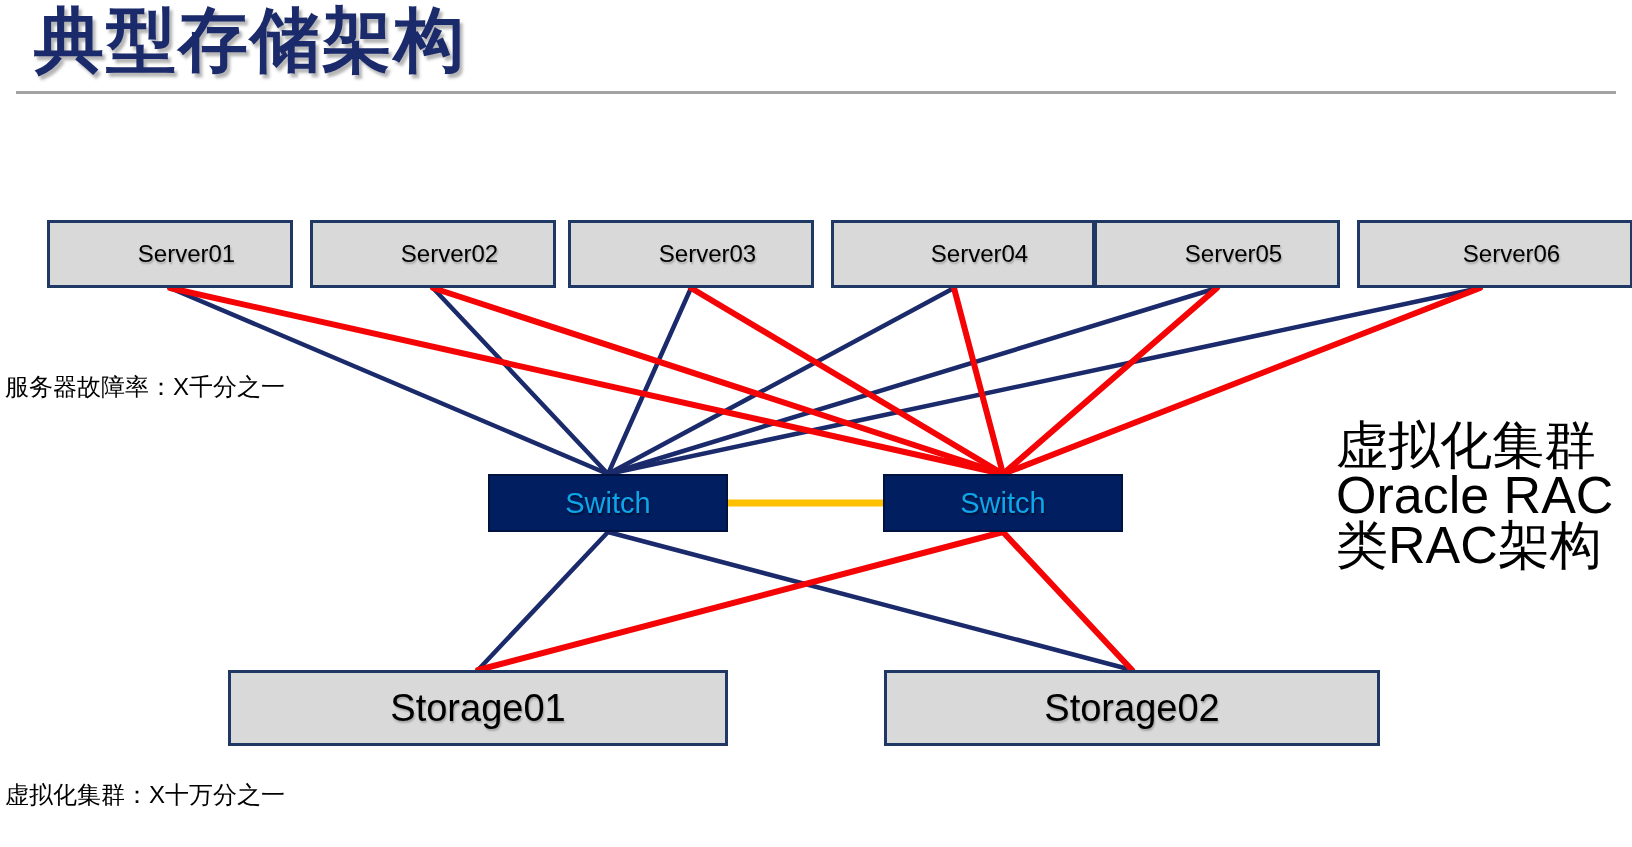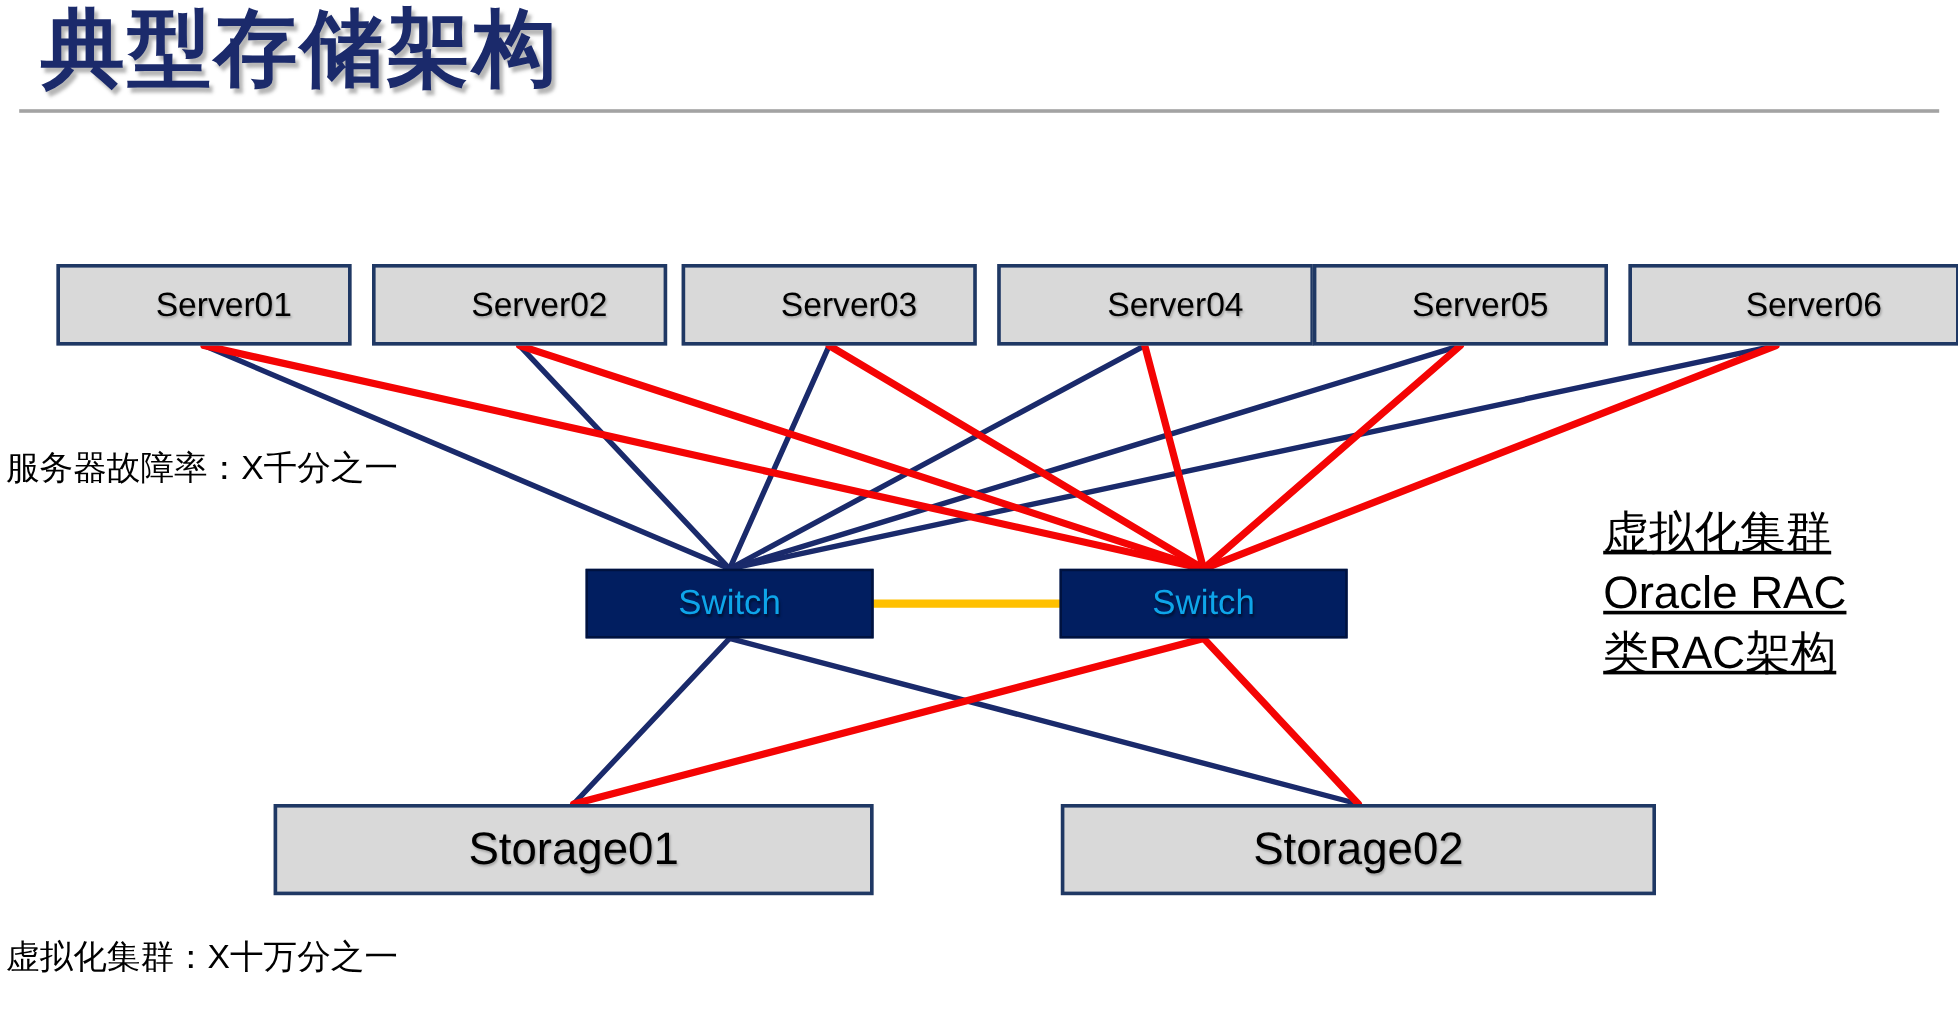--- a/index.html
+++ b/index.html
@@ -27,38 +27,38 @@
     display:flex;align-items:center;justify-content:center;
     box-sizing:border-box;
     white-space:nowrap;
   }
   .gray-node{
     background:#D9D9D9;
     border:3px solid #1F3864;
     color:#000000;
     text-shadow:1px 2px 2px rgba(0,0,0,0.25);
   }
-  .server{font-size:28px;padding-left:33px;}
+  .server{font-size:24px;padding-left:33px;}
   .storage{font-size:38px;}
   .switch{
     background:#011E60;
     border:2px solid #00123F;
     color:#0ea5e9;
     font-size:29px;
     text-shadow:1px 2px 2px rgba(0,0,0,0.45);
   }
   .note{
     position:absolute;z-index:3;
-    color:#000000;font-size:28px;white-space:nowrap;
+    color:#000000;font-size:24px;white-space:nowrap;
   }
   .note-server{left:5px;top:371px;}
   .note-storage{left:5px;top:779px;}
   .note-arch{
     left:1336px;top:420px;
-    font-size:38px;line-height:50px;text-decoration:underline;
+    font-size:52px;line-height:50px;
   }
 </style>
 </head>
 <body>
 
 <div id="stage">
 
   <svg id="wires" width="1632" height="847">
       <line x1="170" y1="288" x2="608" y2="474" stroke="#1A2A6B" stroke-width="4.5" stroke-linecap="round"></line>
       <line x1="433" y1="288" x2="608" y2="474" stroke="#1A2A6B" stroke-width="4.5" stroke-linecap="round"></line>

